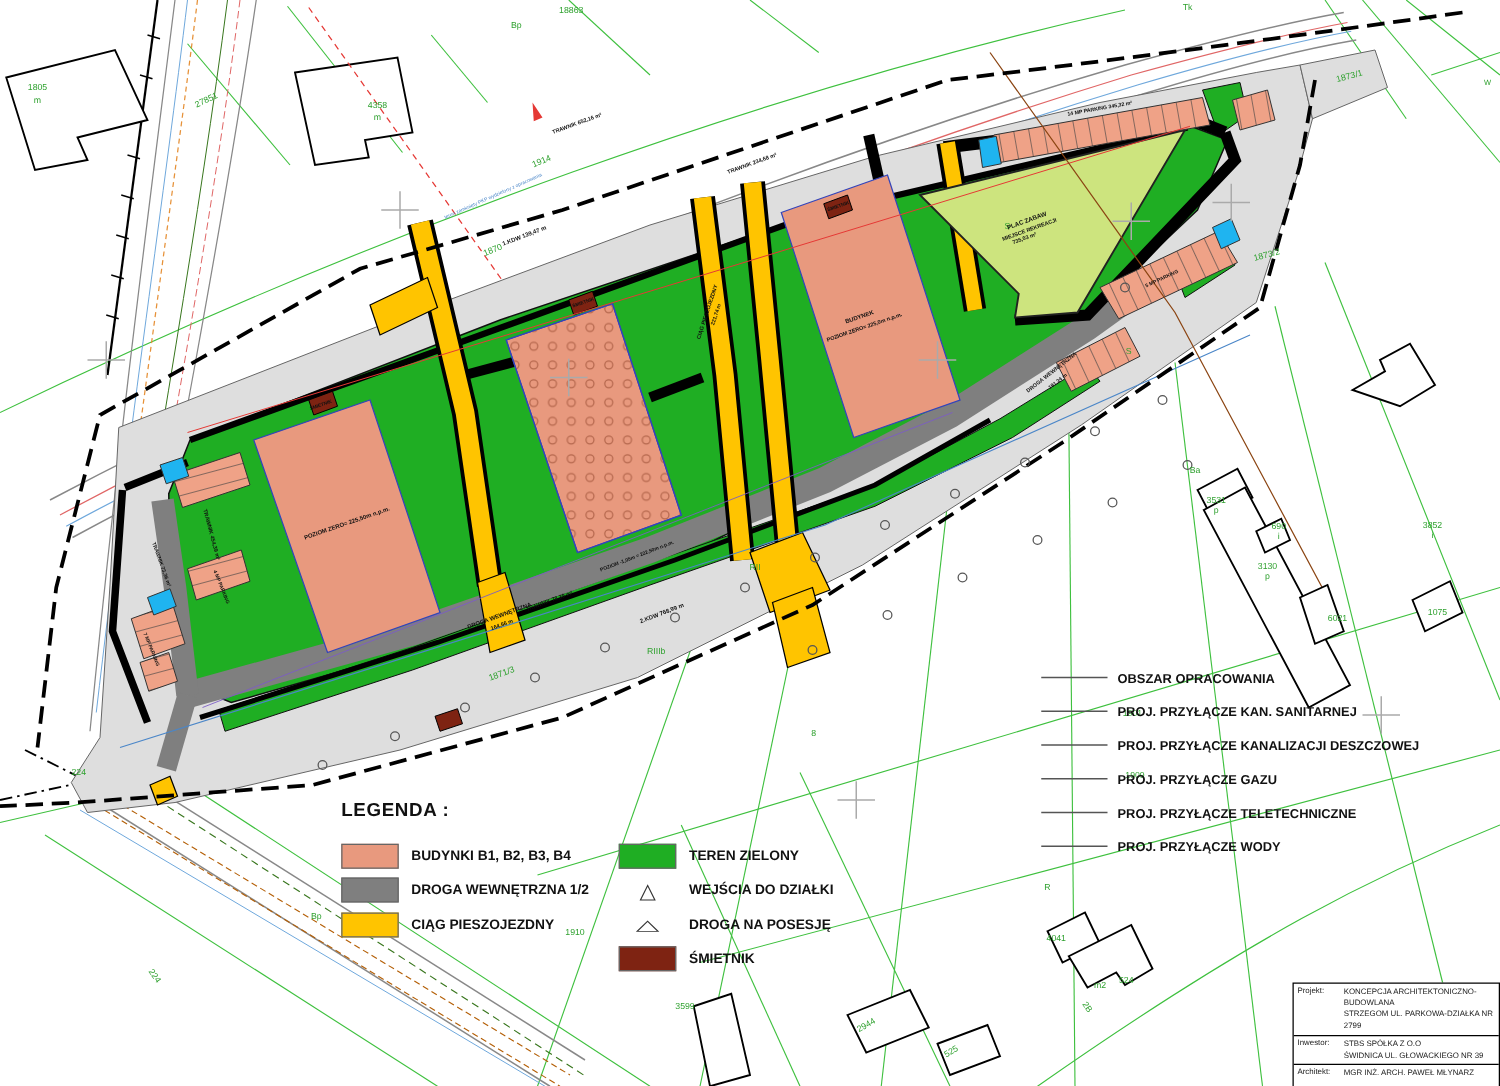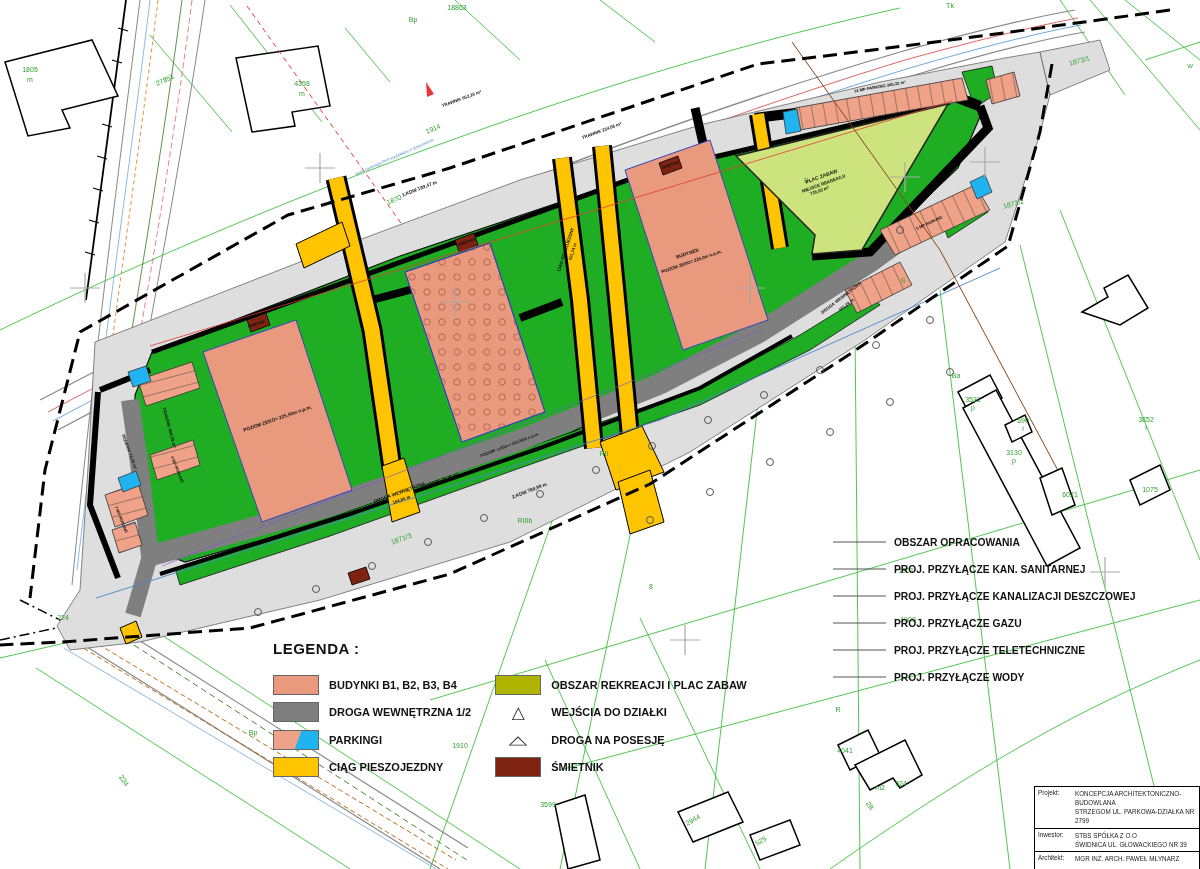--- a/index.html
+++ b/index.html
@@ -363,32 +363,28 @@
     <div class="lcol" id="legend-left">
           <div class="lrow">
             <span class="swatch block" style="background: rgb(232, 153, 126);"></span>
             <span class="llabel">BUDYNKI B1, B2, B3, B4</span>
           </div>
           <div class="lrow">
             <span class="swatch block" style="background: rgb(127, 127, 127);"></span>
             <span class="llabel">DROGA WEWNĘTRZNA 1/2</span>
           </div>
           <div class="lrow">
-            <span class="swatch block" style="background: linear-gradient(110deg, rgb(239, 162, 135) 54%, rgb(31, 180, 240) 54%);"></span>
-            <span class="llabel">PARKINGI</span>
-          </div>
-          <div class="lrow">
             <span class="swatch block" style="background: rgb(255, 196, 0);"></span>
             <span class="llabel">CIĄG PIESZOJEZDNY</span>
           </div>
         </div>
     <div class="lcol" id="legend-right">
           <div class="lrow">
-            <span class="swatch block" style="background: rgb(175, 180, 0);"></span>
-            <span class="llabel">OBSZAR REKREACJI I PLAC ZABAW</span>
+            <span class="swatch block" style="background: rgb(31, 174, 35);"></span>
+            <span class="llabel">TEREN ZIELONY</span>
           </div>
           <div class="lrow">
             <span class="swatch tri">△</span>
             <span class="llabel">WEJŚCIA DO DZIAŁKI</span>
           </div>
           <div class="lrow">
             <span class="swatch tri tri-wide">△</span>
             <span class="llabel">DROGA NA POSESJĘ</span>
           </div>
           <div class="lrow">

